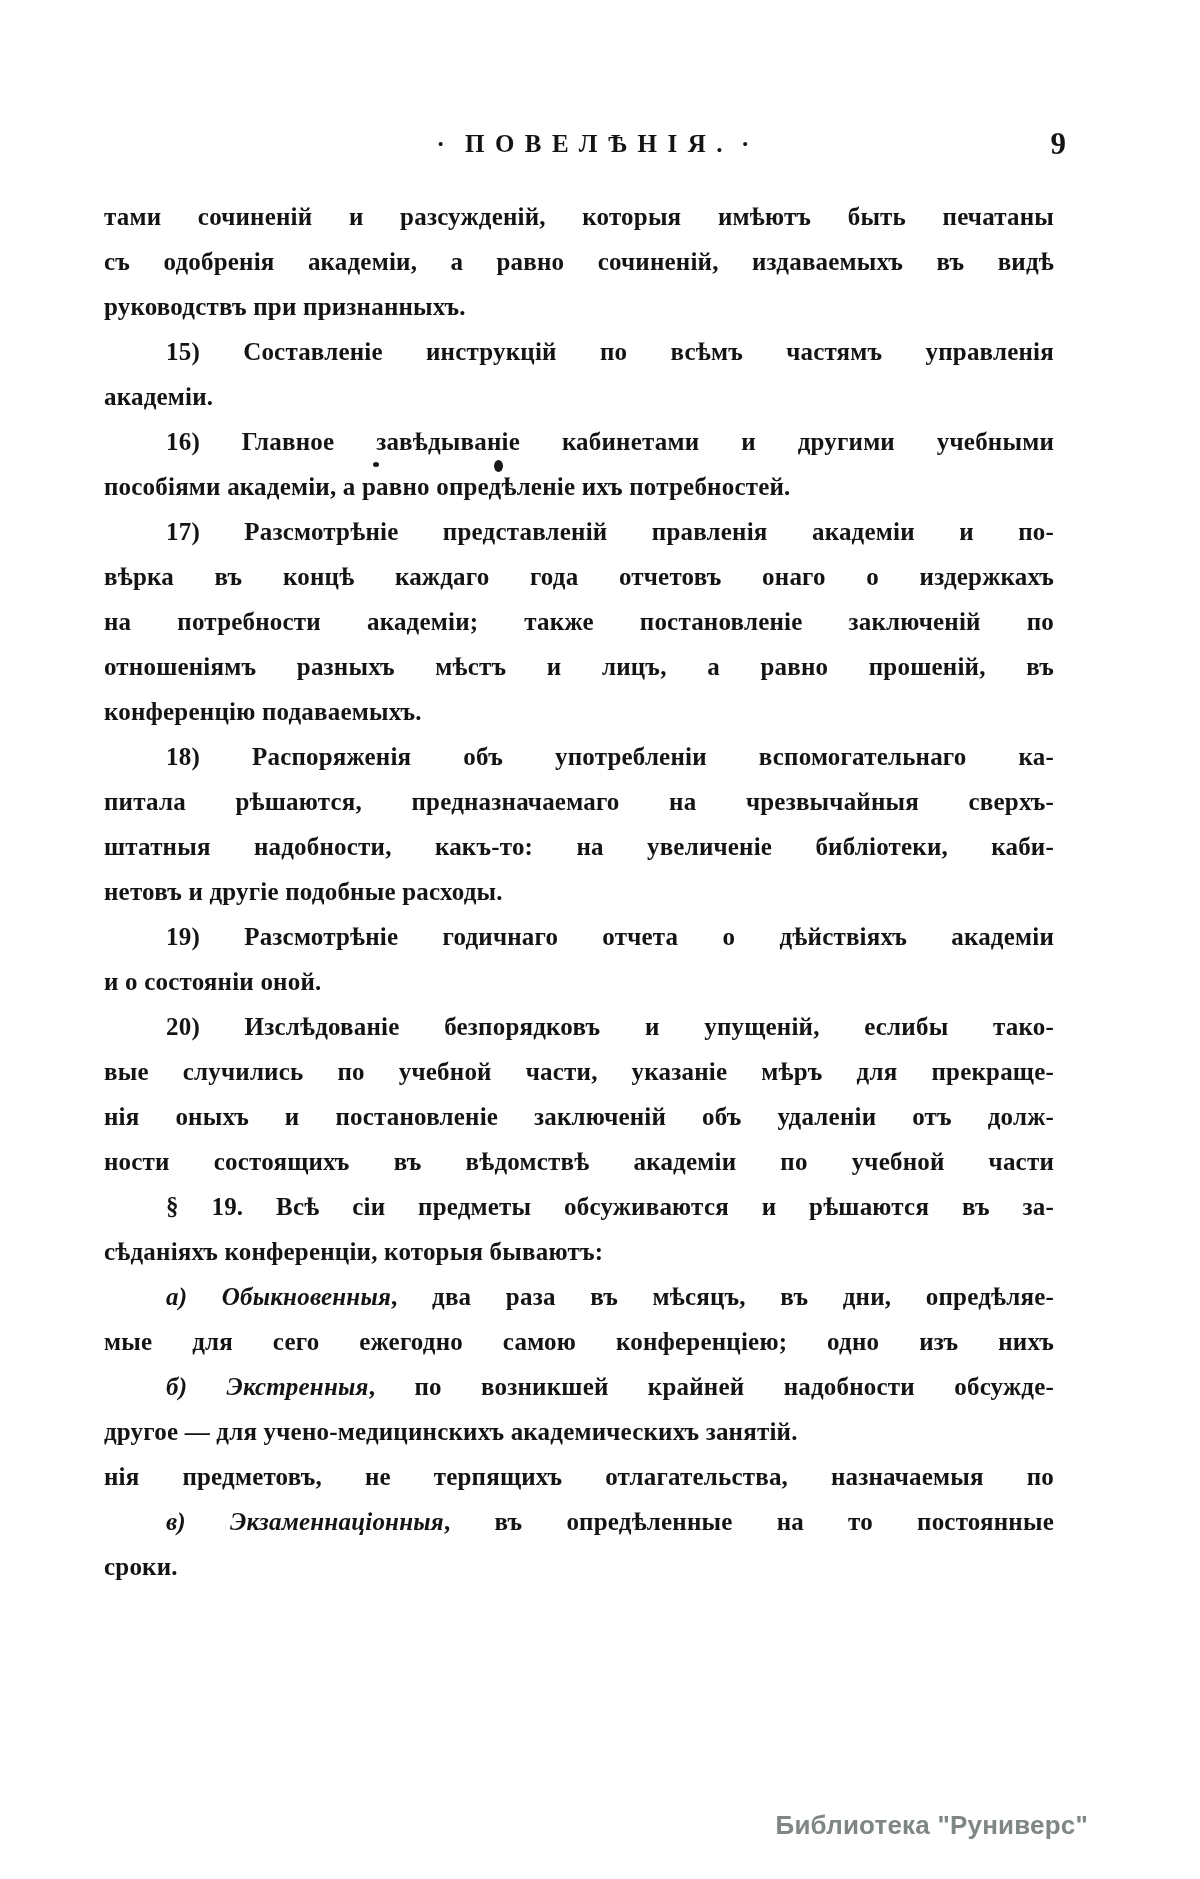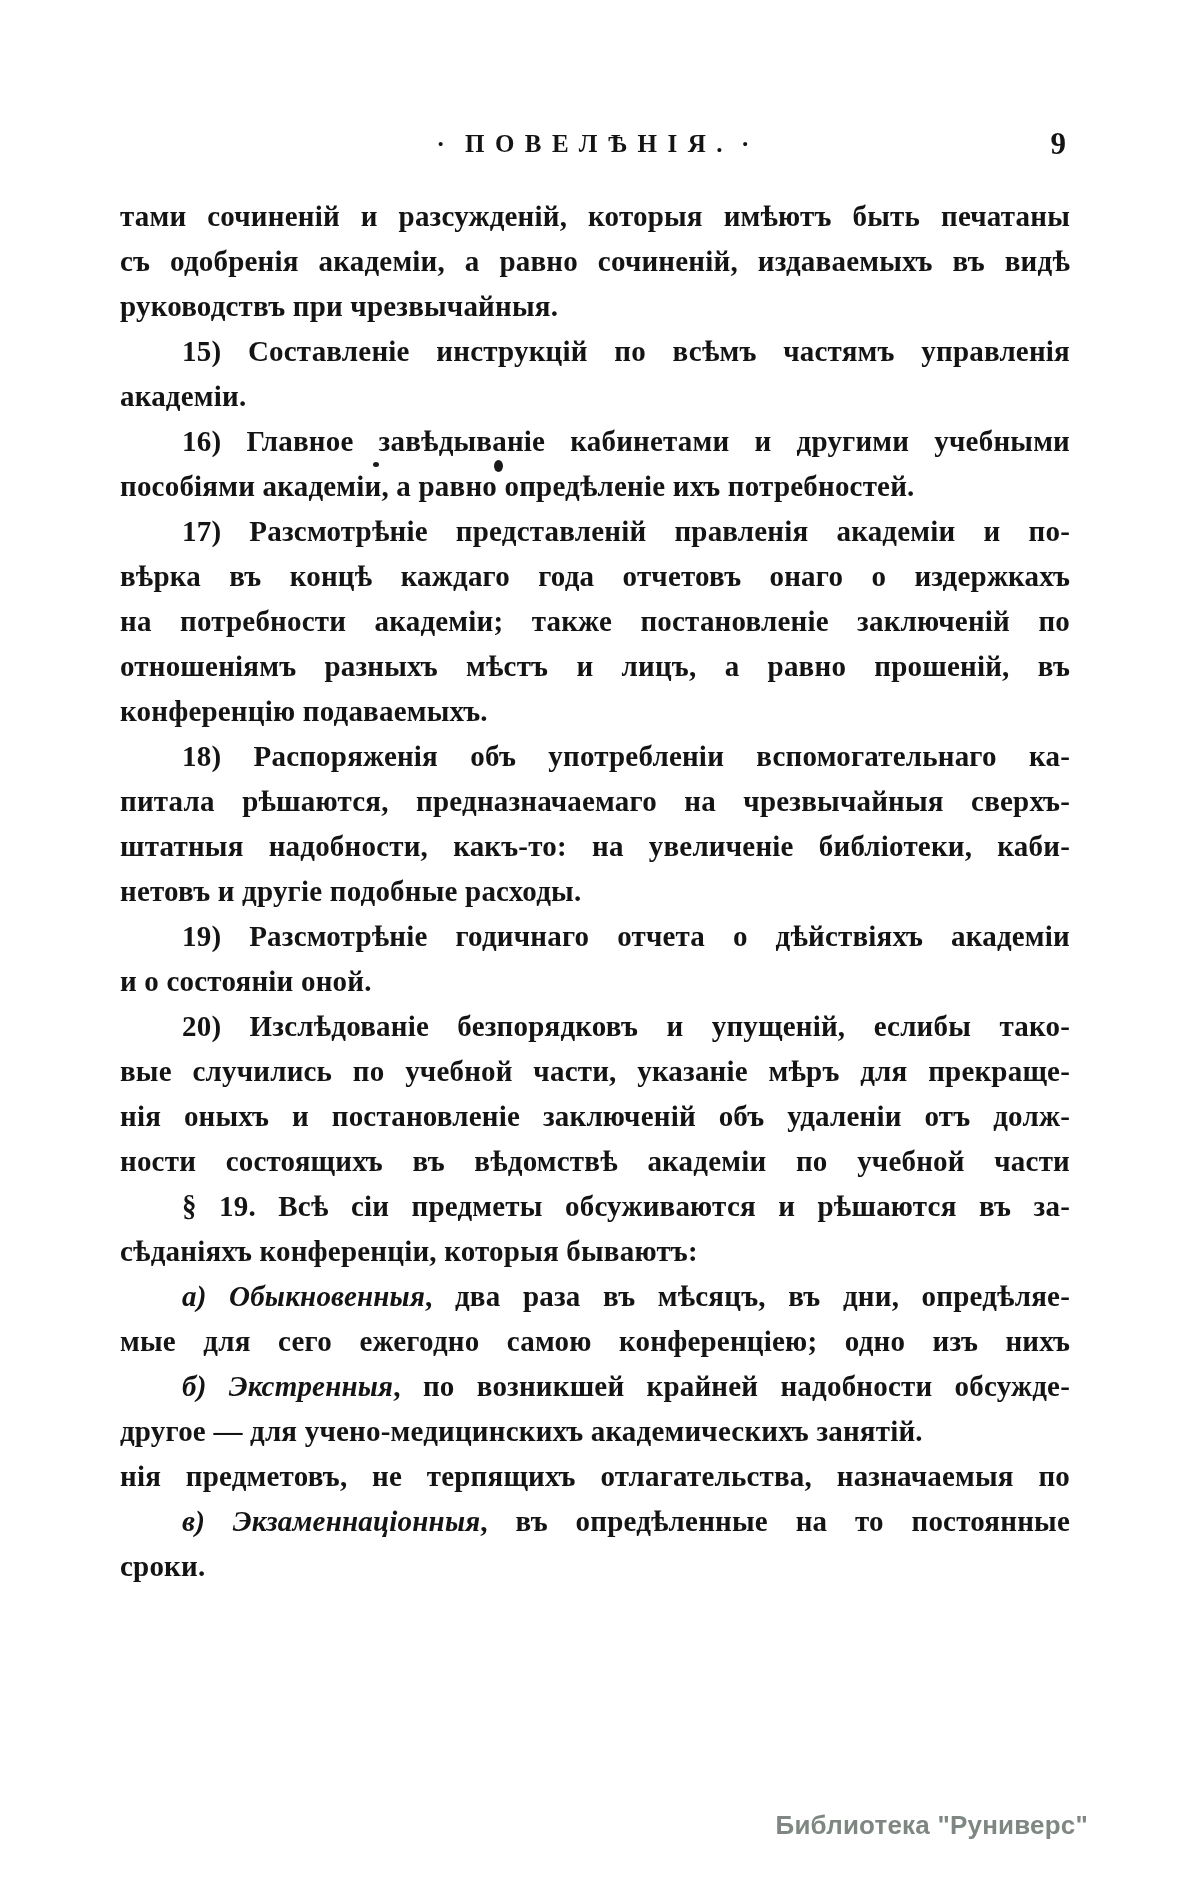--- a/index.html
+++ b/index.html
@@ -42,24 +42,24 @@
     position: absolute;
     right: 2px;
     top: 0;
     font-size: 31px;
     font-weight: 700;
     line-height: 44px;
   }
   
   .page-text {
     position: absolute;
-    left: 120px;
+    left: 104px;
     top: 194px;
     width: 950px;
-    font-size: 29px;
+    font-size: 25px;
     font-weight: 700;
     letter-spacing: 0.2px;
   }
   .line {
     height: 45px;
     line-height: 45px;
     white-space: nowrap;      
     text-align: justify;
     text-align-last: justify;
     overflow: visible;
@@ -91,21 +91,21 @@
   <div class="running-head">
     <div class="head-title">
       <span class="head-dot left">·</span><span>ПОВЕЛѢНІЯ.</span><span class="head-dot right">·</span>
     </div>
     <div class="page-number">9</div>
   </div>
 
   <div class="page-text">
       <div class="line"><span>тами сочиненій и разсужденій, которыя имѣютъ быть печатаны</span></div>
       <div class="line"><span>съ одобренія академіи, а равно сочиненій, издаваемыхъ въ видѣ</span></div>
-      <div class="line end"><span>руководствъ при чрезвычайныя.</span></div>
+      <div class="line end"><span>руководствъ при признанныхъ.</span></div>
       <div class="line indent"><span>15) Составленіе инструкцій по всѣмъ частямъ управленія</span></div>
       <div class="line end"><span>академіи.</span></div>
       <div class="line indent"><span>16) Главное завѣдываніе кабинетами и другими учебными</span></div>
       <div class="line end"><span>пособіями академіи, а равно опредѣленіе ихъ потребностей.</span></div>
       <div class="line indent"><span>17) Разсмотрѣніе представленій правленія академіи и по-</span></div>
       <div class="line"><span>вѣрка въ концѣ каждаго года отчетовъ онаго о издержкахъ</span></div>
       <div class="line"><span>на потребности академіи; также постановленіе заключеній по</span></div>
       <div class="line"><span>отношеніямъ разныхъ мѣстъ и лицъ, а равно прошеній, въ</span></div>
       <div class="line end"><span>конференцію подаваемыхъ.</span></div>
       <div class="line indent"><span>18) Распоряженія объ употребленіи вспомогательнаго ка-</span></div>

